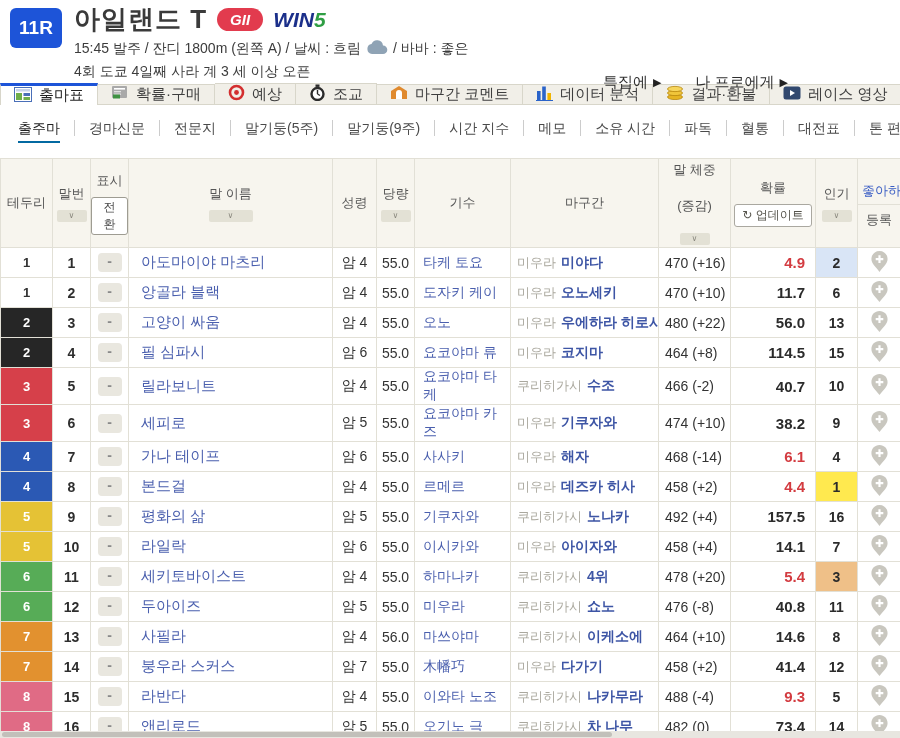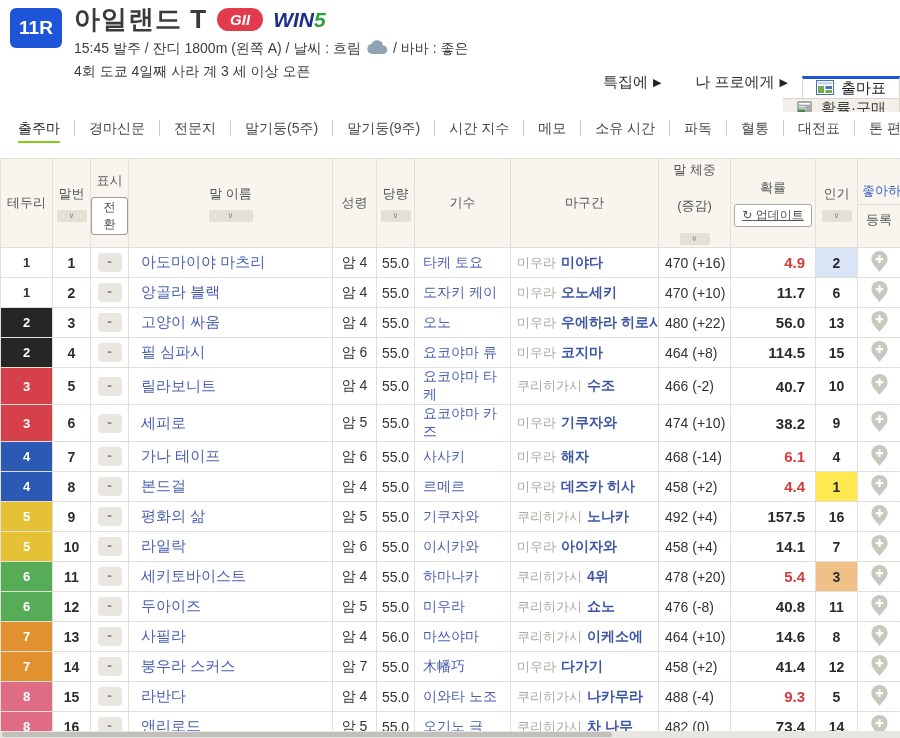--- a/index.html
+++ b/index.html
@@ -21,45 +21,45 @@
   .info-line2 { position:absolute; left:74px; top:63px; font-size:14px; color:#3c3c3c; }
   .top-buttons { position:absolute; top:8px; right:130px; display:flex; gap:8px; }
   .tbtn { display:flex; align-items:center; gap:7px; background:#f4f3ec; border:1px solid #c9c7bd;
     border-radius:2px; padding:5px 13px; font-size:14px; color:#3c3c3c; cursor:pointer; }
   .ipat-brand { font-style:italic; font-weight:bold; color:#1f7a2d; font-size:15px; letter-spacing:0.5px; }
   .top-links { position:absolute; top:73px; right:112px; display:flex; gap:34px; font-size:15px; color:#2e2e2e; }
   .top-links .lk { cursor:pointer; display:flex; align-items:center; gap:5px; }
   .arr { font-size:11px; color:#222; }
 
   
-  .tabs { display:flex; width:900px; overflow:hidden; white-space:nowrap; align-items:flex-end; height:36px;flex-direction:column; }
+  .tabs { display:flex; width:900px; overflow:hidden; white-space:nowrap; align-items:center; height:36px; }
   .tab { display:flex; align-items:center; gap:7px; background:#f1efe8; border:1px solid #d8d6ca;
     border-left:none; padding:0 13px; font-size:15px; color:#3e3e3e; cursor:pointer; }
   .tab:first-child { border-left:1px solid #d8d6ca; }
   .tab.active { background:#fff; border-top:3px solid var(--accent); border-bottom:none; color:#222; }
   .tab svg { flex:none; }
 
   
   .subnav { display:flex; width:900px; overflow:hidden; white-space:nowrap; align-items:center; height:32px; padding-left:4px; }
   .sub { font-size:14px; color:#4a4a4a; padding:0 14px; border-right:1px solid #ccc; cursor:pointer; line-height:16px; }
-  .sub.active span { border-bottom:2px solid #84cc16; padding-bottom:5px; color:#222; }
+  .sub.active span { border-bottom:2px solid #0369a1; padding-bottom:5px; color:#222; }
 
   
   .table-wrap { margin-top:14px; }
   table { width:900px; border-collapse:collapse; table-layout:fixed; }
   th,td { border:1px solid #e2e0d6; overflow:hidden; }
   thead th { background:#f7f5ee; color:#555; font-size:13px; font-weight:normal; height:50px; vertical-align:middle; padding:2px 0; }
   .hstack { display:flex; flex-direction:column; align-items:center; gap:7px; }
   .sort-chip { display:inline-block; width:30px; height:12px; line-height:11px; background:#e3e1d5;
     border-radius:2px; font-size:8px; color:#8a887e; text-align:center; cursor:pointer; }
   .sort-chip.wide { width:44px; }
   .mini-btn { border:1px solid #9e9c92; background:#fff; border-radius:3px; font-size:12px; color:#4a4a4a;
     padding:1px 7px; cursor:pointer; }
   .upd-btn { border:1px solid #aaa8a0; background:#fff; border-radius:3px; font-size:12px; color:#55534b;
-    padding:2px 7px; cursor:pointer; white-space:nowrap;text-decoration:underline; }
+    padding:2px 7px; cursor:pointer; white-space:nowrap; }
   th.fav-th { padding:0; }
   .fav-top { color:#3b5ec4; font-size:13px; text-align:left; padding:4px 0 4px 4px; border-bottom:1px solid #e2e0d6; white-space:nowrap; }
   .fav-bottom { font-size:13px; color:#555; text-align:center; padding-top:6px; }
 
   tbody td { height:30px; vertical-align:middle; font-size:14px; color:#333; background:#fff; }
   td.frame { text-align:center; font-weight:bold; font-size:13px; }
   td.frame.f1 { background:var(--frame1); color:#333; }
   td.frame.f2 { background:var(--frame2); color:#fff; }
   td.frame.f3 { background:var(--frame3); color:#fff; }
   td.frame.f4 { background:var(--frame4); color:#fff; }

